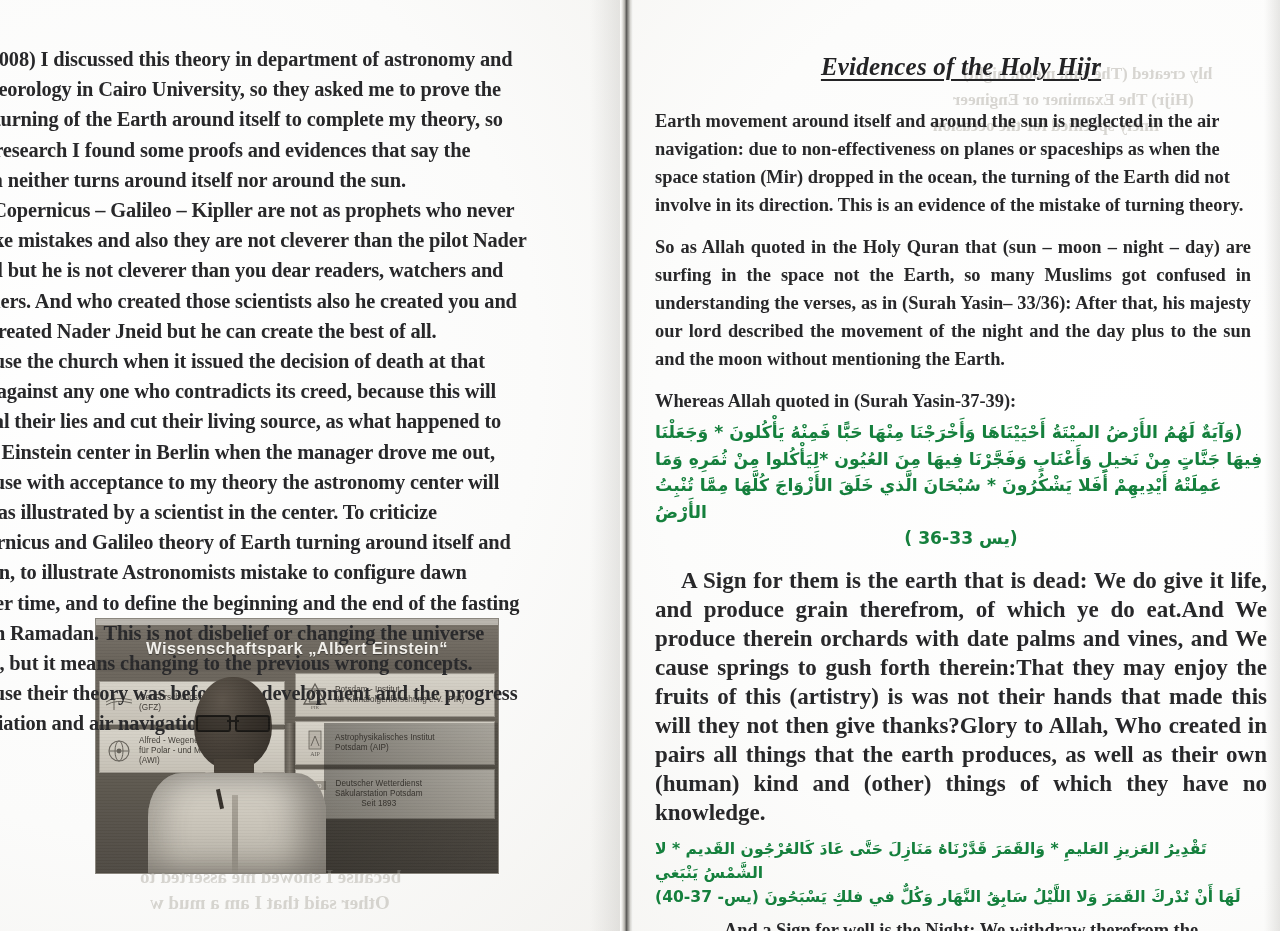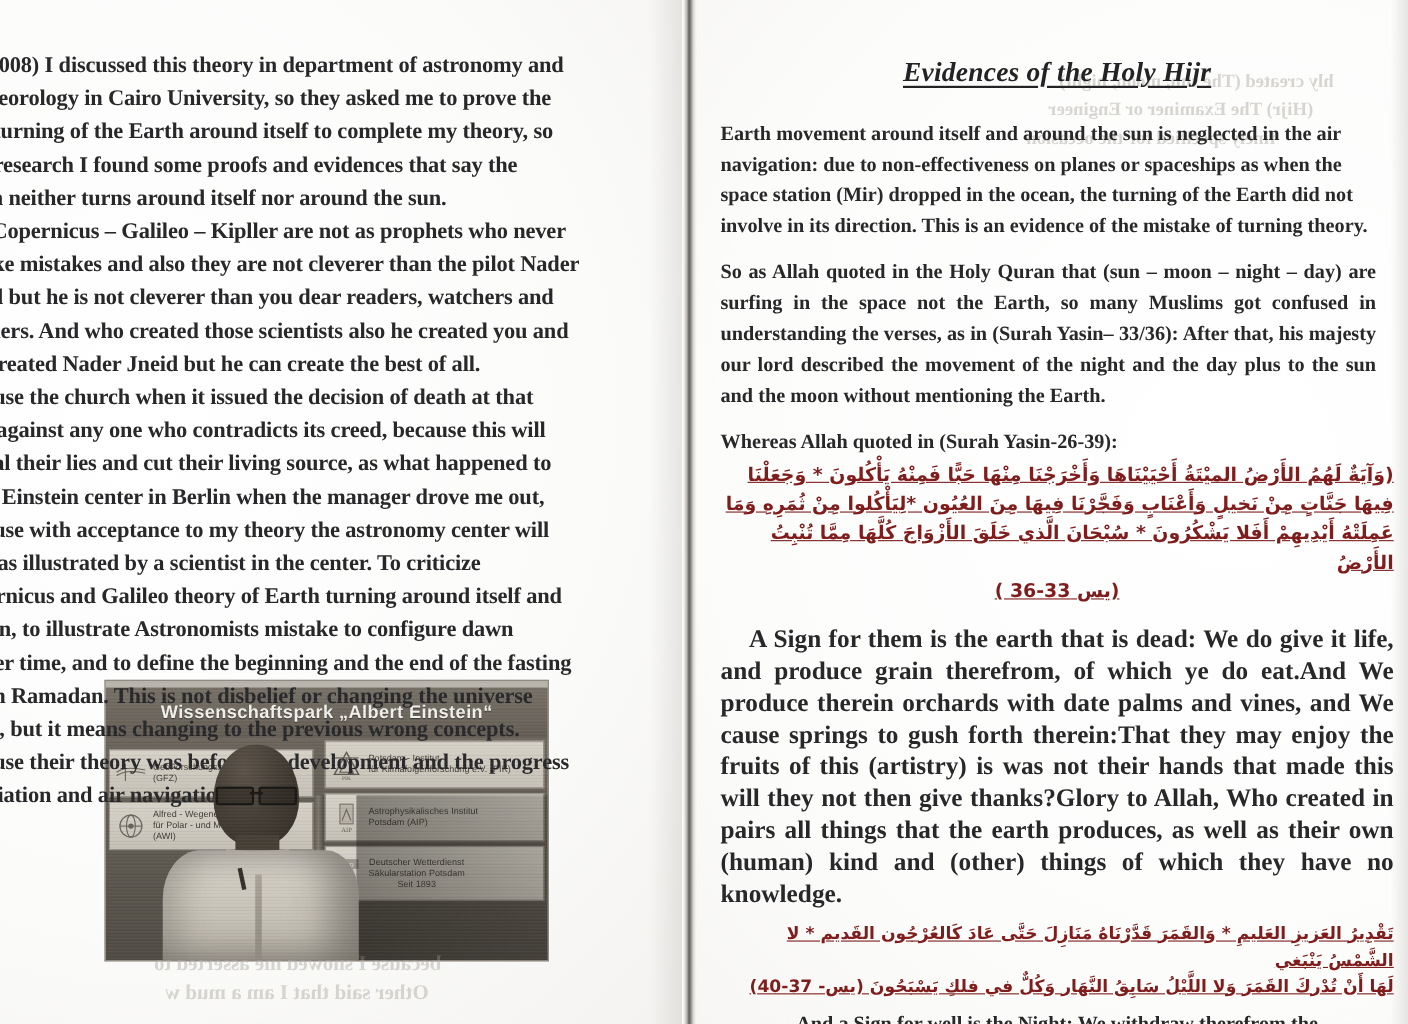--- a/index.html
+++ b/index.html
@@ -131,27 +131,26 @@
     text-align: justify;
     text-indent: 26px;
     margin: 14px 0 10px 0;
   }
 
   
   .arabic {
     direction: rtl;
     font-family: "DejaVu Sans", "Liberation Sans", sans-serif;
     font-weight: bold;
-    color: #7f1d1d;
-    text-align: right;
+    color: #15803d;
+    text-align: left;
     font-size: 17.2px;
     line-height: 26.5px;
     margin: 4px 0 8px 0;
     letter-spacing: -0.2px;
-    text-decoration: underline;
   }
   .arabic.small {
     font-size: 15.6px;
     line-height: 24px;
   }
   .arabic .ref { direction: ltr; display: inline-block; unicode-bidi: embed; }
 
   .tail-line {
     font-size: 18.4px;
     font-weight: bold;
@@ -493,21 +492,21 @@
   </div>
 
   <div class="right-col txt-layer">
 
     <h1 class="doc-title">Evidences of the Holy Hijr</h1>
 
     <p class="rp">Earth movement around itself and around the sun is  neglected in the air navigation: due to non-effectiveness on planes or spaceships as when the space station (Mir) dropped in the ocean, the turning of the Earth did not involve in its direction. This is an evidence of the mistake of turning theory.</p>
 
     <p class="rp justify">So as Allah quoted in the Holy Quran that (sun – moon – night – day) are surfing in the space not the Earth, so many Muslims got confused in understanding the verses, as in (Surah Yasin– 33/36): After that, his majesty our lord described the movement of the night and the day plus to the sun and the moon without mentioning the Earth.</p>
 
-    <p class="rp tight">Whereas Allah quoted in (Surah Yasin-26-39):</p>
+    <p class="rp tight">Whereas Allah quoted in (Surah Yasin-37-39):</p>
 
     <div class="arabic">
       <div>(وَآيَةٌ لَهُمُ الأَرْضُ الميْتَةُ أَحْيَيْنَاهَا وَأَخْرَجْنَا مِنْهَا حَبًّا فَمِنْهُ يَأْكُلونَ * وَجَعَلْنَا</div>
       <div>فِيهَا جَنَّاتٍ مِنْ نَخيلٍ وَأَعْنَابٍ وَفَجَّرْنَا فِيهَا مِنَ العُيُون *لِيَأْكُلوا مِنْ ثُمَرِهِ وَمَا</div>
       <div>عَمِلَتْهُ أَيْدِيهِمْ أَفَلا يَشْكُرُونَ * سُبْحَانَ الَّذي خَلَقَ الأَزْوَاجَ كُلَّهَا مِمَّا تُنْبِتُ الأَرْضُ</div>
       <div style="display:flex;justify-content:center;gap:72px;align-items:baseline;">
         <span class="ref">( يس 33-36)</span>
       </div>
     </div>
 

